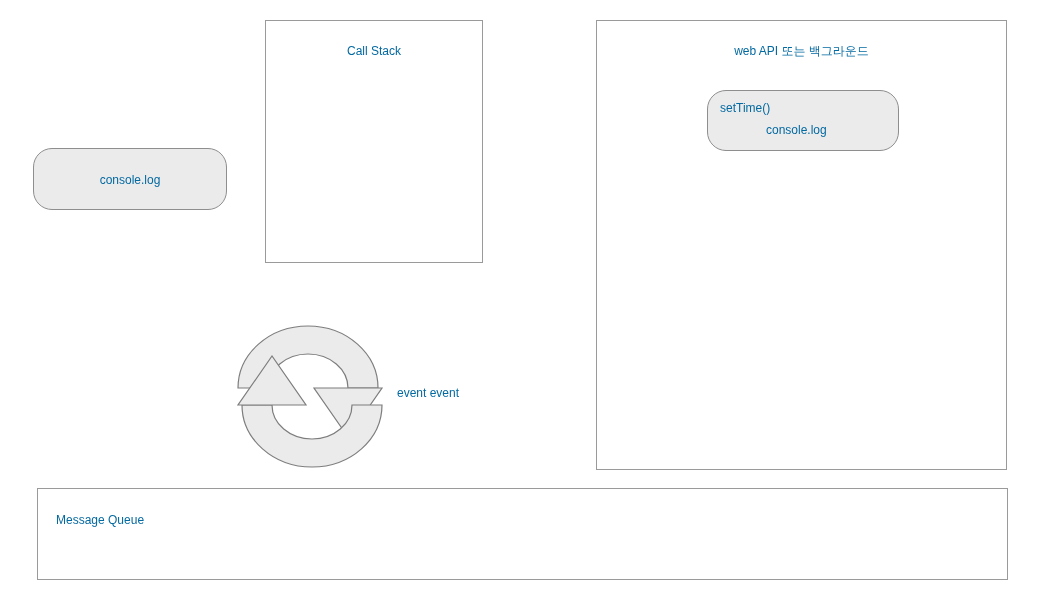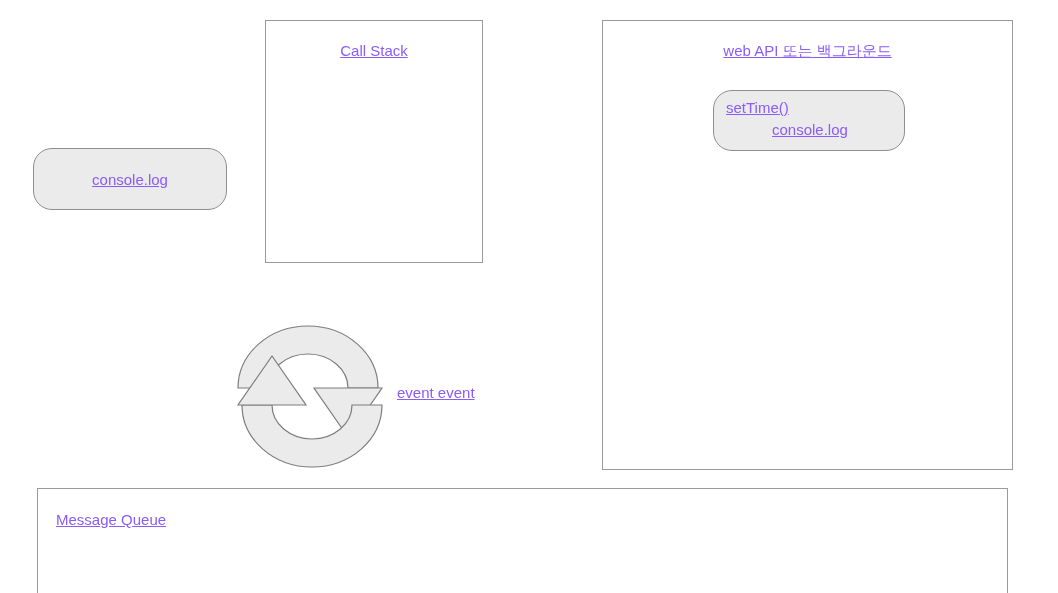--- a/index.html
+++ b/index.html
@@ -30,25 +30,24 @@
   }
   .box.filled {
     background: #ebebeb;
     border-color: #8e8e8e;
     border-radius: 19px;
   }
 
   
   .label {
     position: absolute;
-    font-size: 15px;
+    font-size: 12px;
     line-height: 20px;
-    color: #8b5cf6;
+    color: #0369a1;
     white-space: pre;
-    text-decoration: underline;
   }
   .label.center {
     text-align: center;
     left: 0;
     right: 0;
   }
 
   
   #console-log-box {
     left: 33px;
@@ -70,21 +69,20 @@
   #call-stack-box .label {
     top: 20px;
   }
 
   
   #web-api-box {
     left: 596px;
     top: 20px;
     width: 411px;
     height: 450px;
-    margin-left: 6px;
   }
   #web-api-box > .label {
     top: 20px;
   }
 
   
   #set-time-card {
     left: 110px;     
     top: 69px;
     width: 192px;
@@ -97,21 +95,21 @@
   #set-time-card .line-2 {
     left: 58px;
     top: 29px;
   }
 
   
   #message-queue-box {
     left: 37px;
     top: 488px;
     width: 971px;
-    height: 106px;
+    height: 92px;
   }
   #message-queue-box .label {
     left: 18px;
     top: 21px;
   }
 
   
   #event-loop-icon {
     position: absolute;
     left: 232px;

